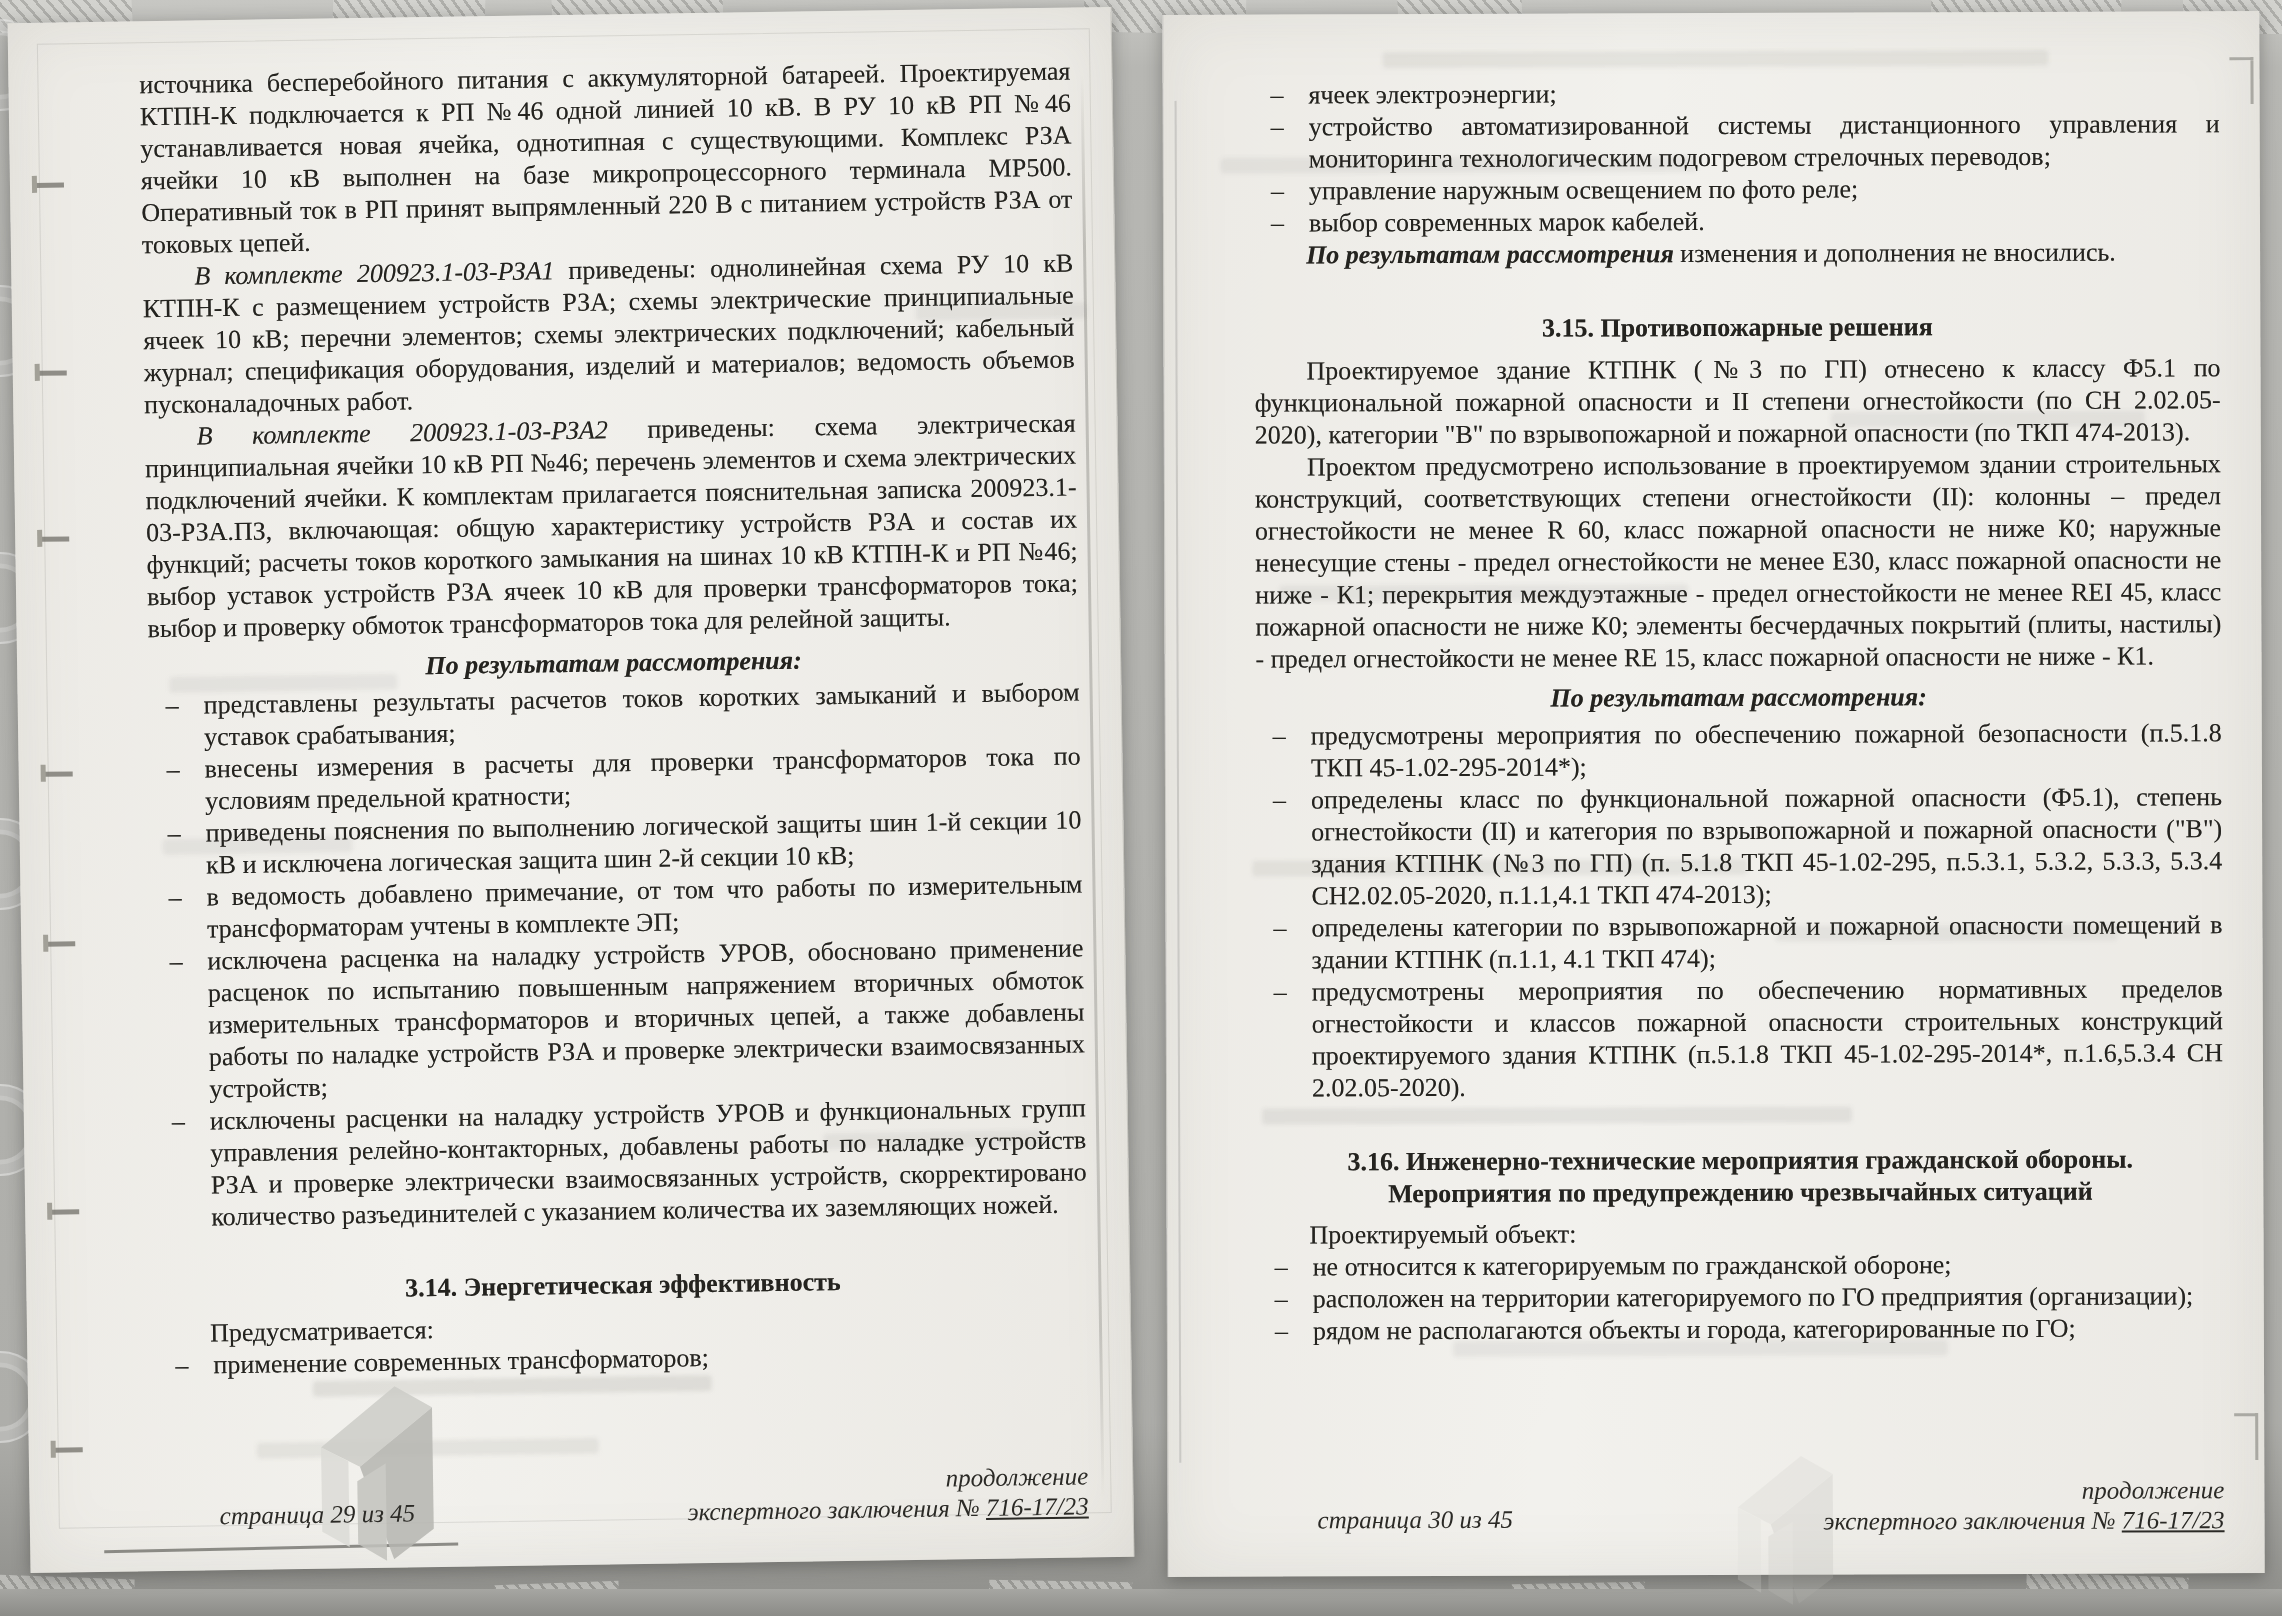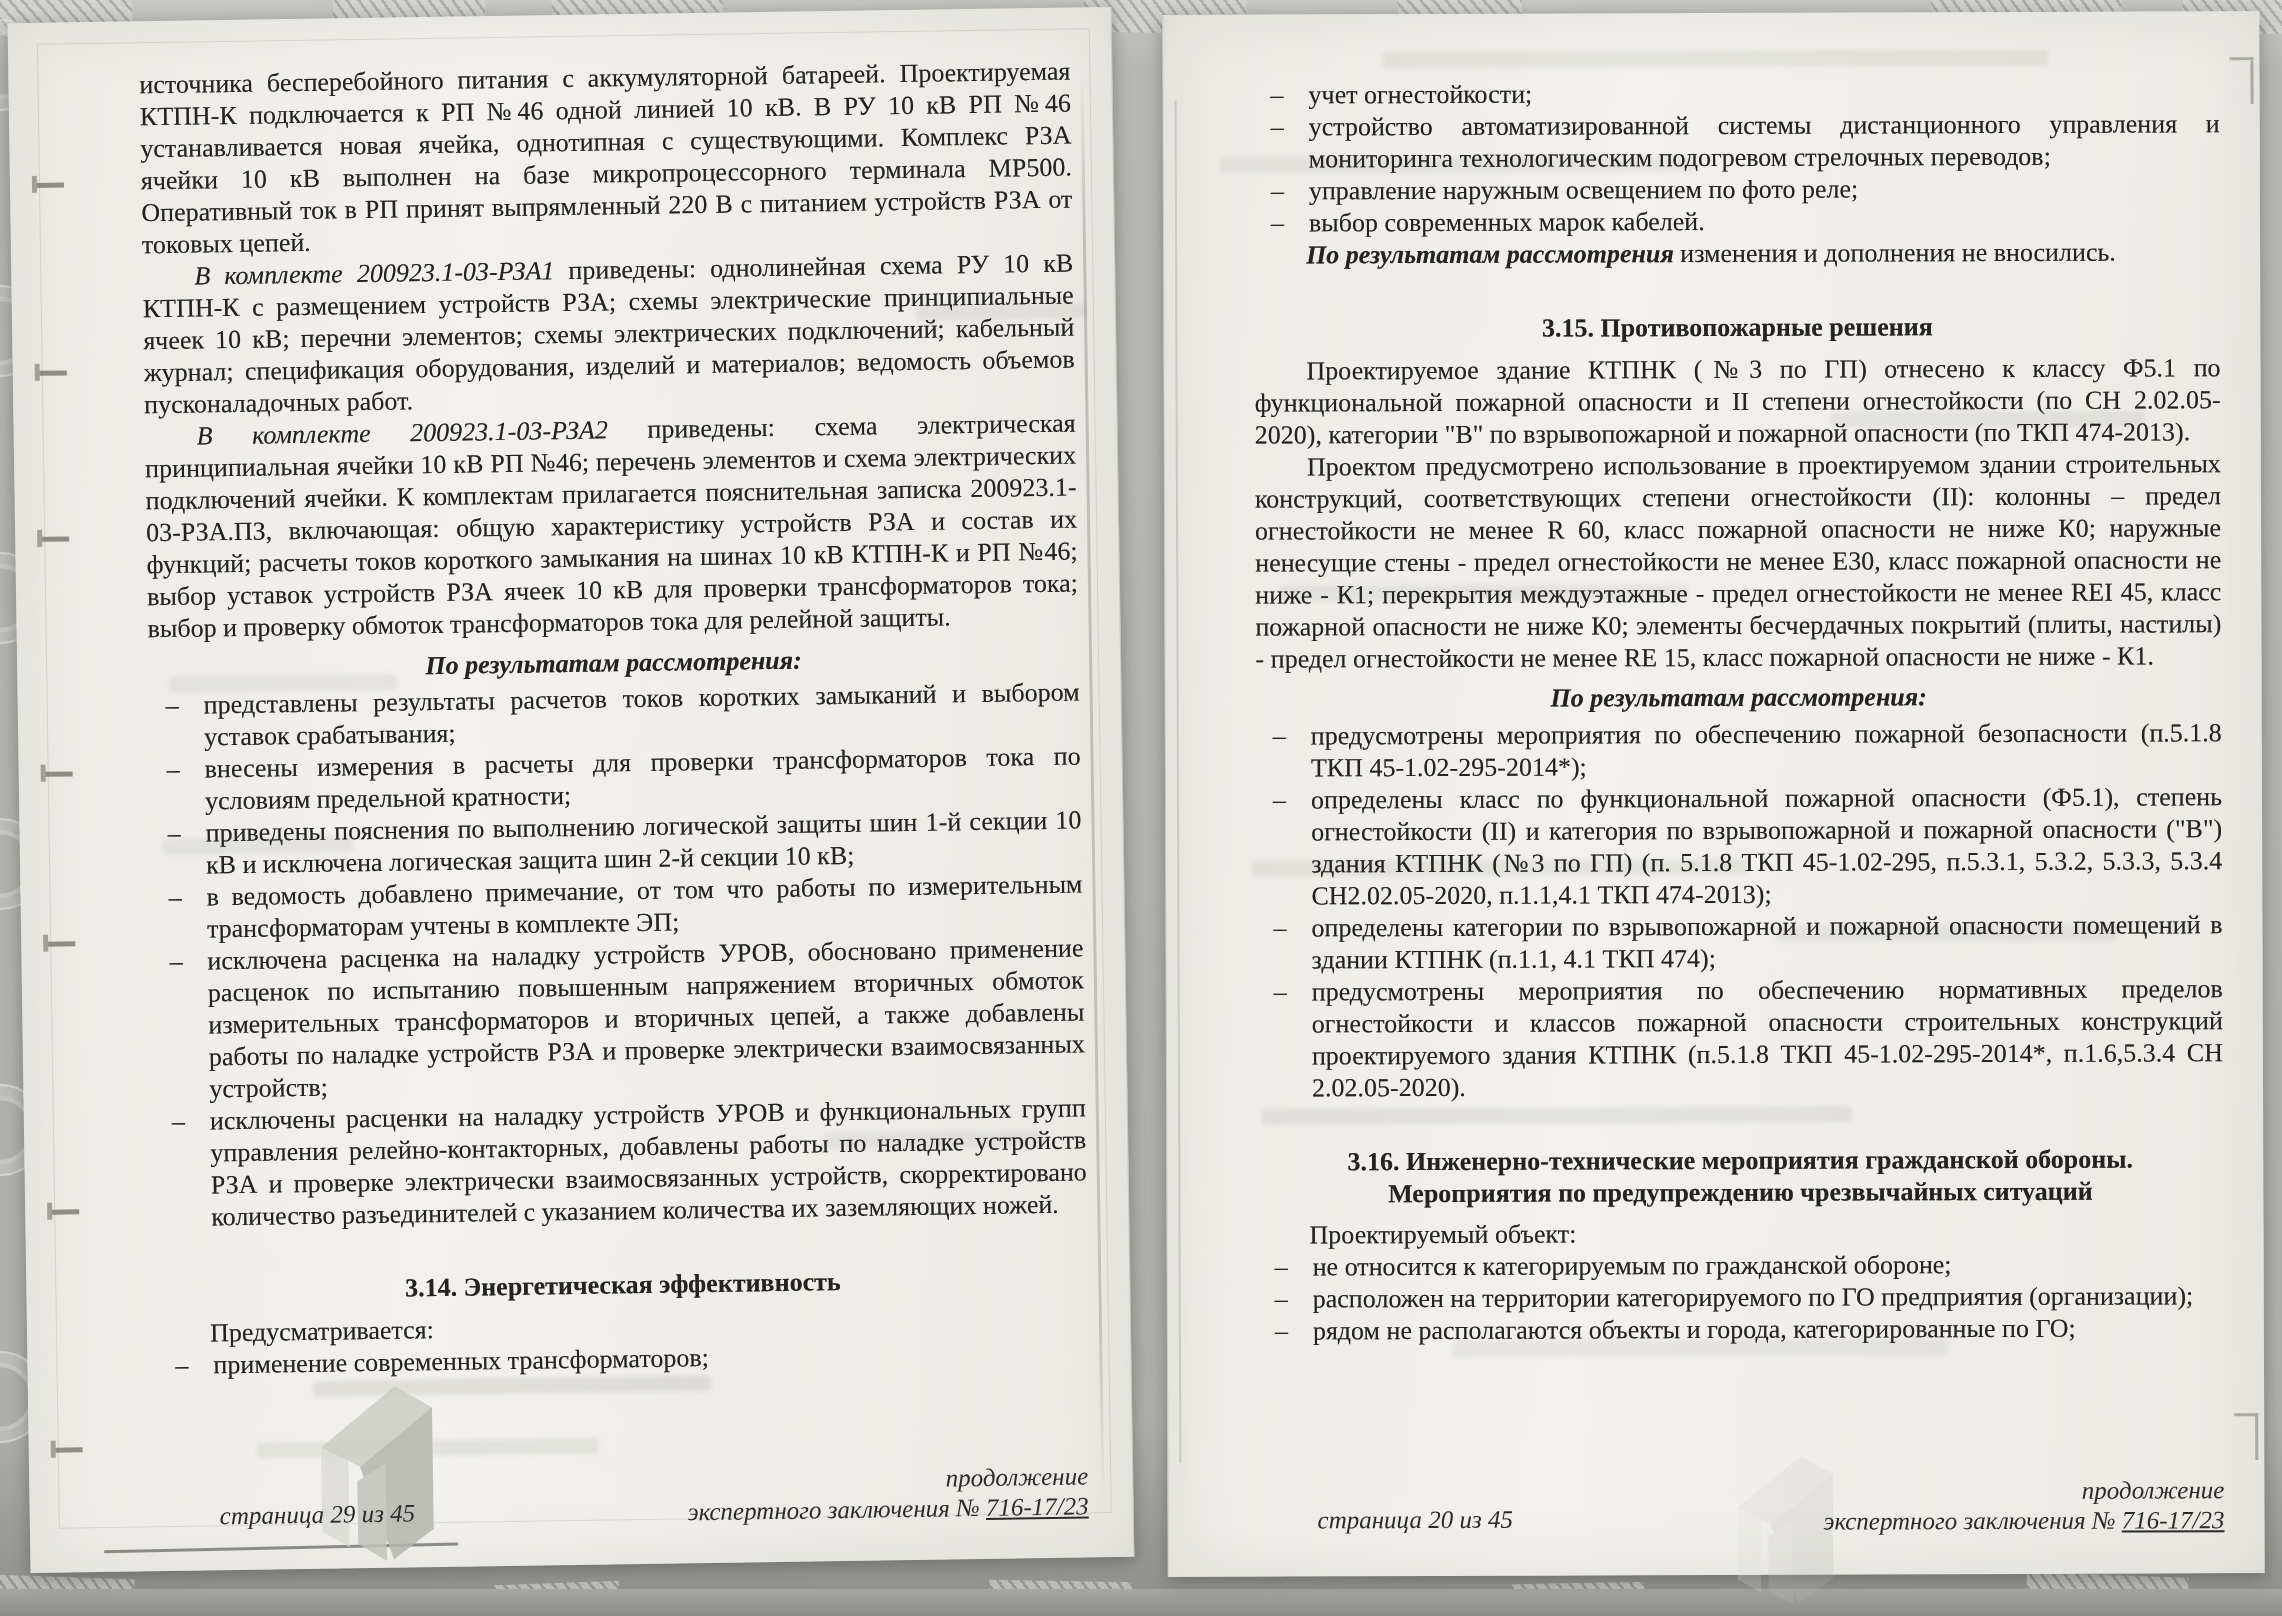--- a/index.html
+++ b/index.html
@@ -173,21 +173,21 @@
 
   <svg class="logo" style="left:556px;top:1431px;opacity:.22;" width="124" height="166" viewBox="0 0 100 136">
     <polygon points="10,52 62,10 88,25 37,66" fill="#cdcdc8"></polygon>
     <polygon points="37,66 88,25 88,110 60,131" fill="#b6b6b1"></polygon>
     <polygon points="10,52 29,62 29,122 10,111" fill="#dcdcd7"></polygon>
     <polygon points="35,76 55,64 55,132 35,120" fill="#c3c3be"></polygon>
   </svg>
 
   <div class="content content-right">
       <div class="list">
-        <div class="li"><span class="dash">–</span><span class="litext">учет огнестойкости;</span></div>
+        <div class="li"><span class="dash">–</span><span class="litext">ячеек электроэнергии;</span></div>
         <div class="li"><span class="dash">–</span><span class="litext">устройство автоматизированной системы дистанционного управления и мониторинга технологическим подогревом стрелочных переводов;</span></div>
         <div class="li"><span class="dash">–</span><span class="litext">управление наружным освещением по фото реле;</span></div>
         <div class="li"><span class="dash">–</span><span class="litext">выбор современных марок кабелей.</span></div>
       </div>
       <div class="p"><span class="lead bold">По результатам рассмотрения</span> изменения и дополнения не вносились.</div>
       <div class="h-section">
         <div class="hline">3.15. Противопожарные решения</div>
       </div>
       <div class="p">Проектируемое здание КТПНК (№3 по ГП) отнесено к классу Ф5.1 по функциональной пожарной опасности и II степени огнестойкости (по СН 2.02.05-2020), категории "В" по взрывопожарной и пожарной опасности (по ТКП 474-2013).</div>
       <div class="p">Проектом предусмотрено использование в проектируемом здании строительных конструкций, соответствующих степени огнестойкости (II): колонны – предел огнестойкости не менее R 60, класс пожарной опасности не ниже К0; наружные ненесущие стены - предел огнестойкости не менее Е30, класс пожарной опасности не ниже - К1; перекрытия междуэтажные - предел огнестойкости не менее REI 45, класс пожарной опасности не ниже К0; элементы бесчердачных покрытий (плиты, настилы) - предел огнестойкости не менее RE 15, класс пожарной опасности не ниже - К1.</div>
@@ -204,20 +204,20 @@
       </div>
       <div class="p plain">Проектируемый объект:</div>
       <div class="list">
         <div class="li"><span class="dash">–</span><span class="litext">не относится к категорируемым по гражданской обороне;</span></div>
         <div class="li"><span class="dash">–</span><span class="litext">расположен на территории категорируемого по ГО предприятия (организации);</span></div>
         <div class="li"><span class="dash">–</span><span class="litext">рядом не располагаются объекты и города, категорированные по ГО;</span></div>
       </div>
     </div>
 
   <div class="footer">
-    <div class="footer-l">страница 20 из 45</div>
+    <div class="footer-l">страница 30 из 45</div>
     <div class="footer-r">
       <div>продолжение</div>
       <div><span>экспертного заключения № </span><span class="fnum">716-17/23</span></div>
     </div>
   </div>
 </div>
 
 
 </body></html>

